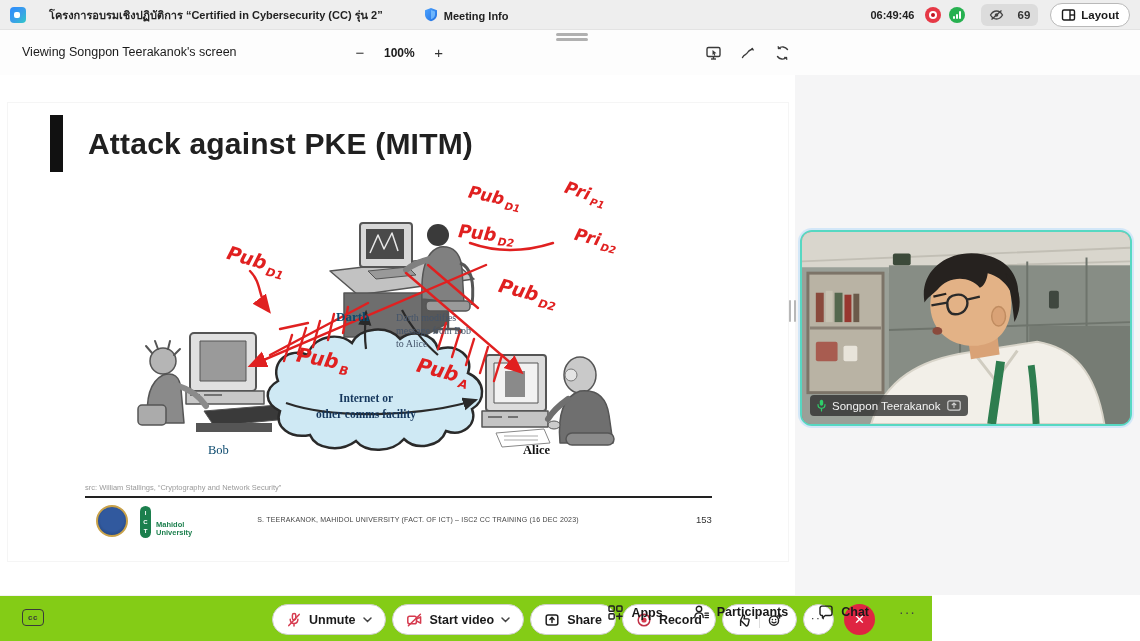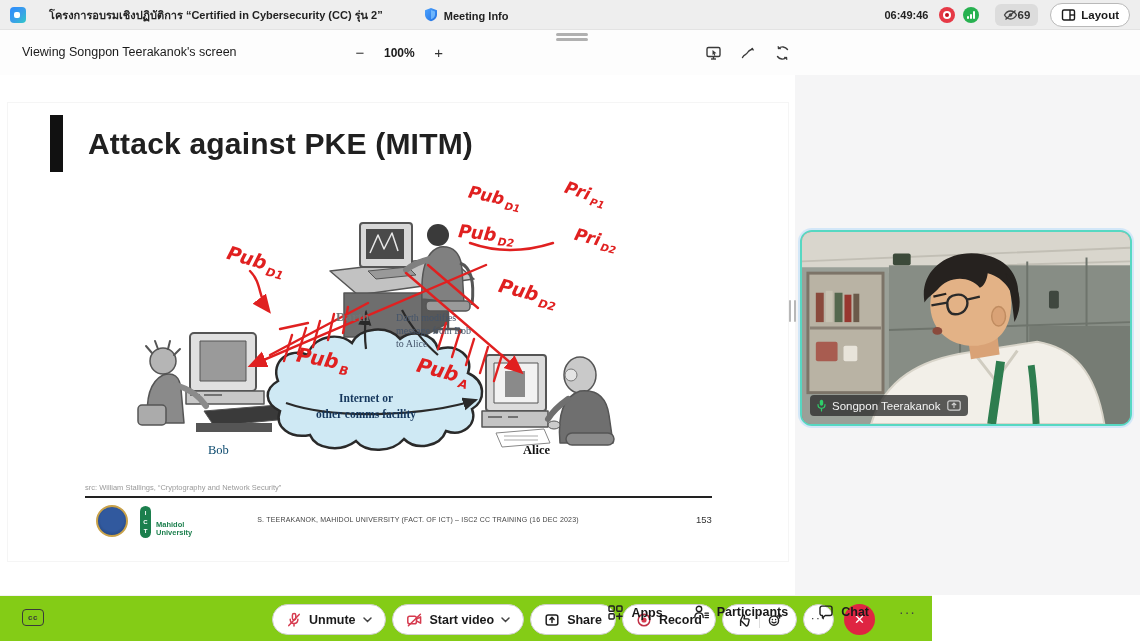--- a/index.html
+++ b/index.html
@@ -18,21 +18,21 @@
   .topbar-right { margin-left:auto; display:flex; align-items:center; gap:8px; }
   .clock { font-size:11px; font-weight:600; color:#222; margin-right:2px; }
   .rec-dot { width:16px; height:16px; border-radius:50%; background:#e63946; position:relative; }
   .rec-dot::before { content:""; position:absolute; left:4px; top:4px; width:8px; height:8px; border-radius:50%; background:#fff; }
   .rec-dot::after { content:""; position:absolute; left:6px; top:6px; width:4px; height:4px; border-radius:50%; background:#c1121f; }
   .sig-dot { width:16px; height:16px; border-radius:50%; background:#27b150; position:relative; }
   .sig-dot i { position:absolute; bottom:4px; background:#fff; width:2px; border-radius:1px; }
   .sig-dot i:nth-child(1){ left:4px; height:3px; }
   .sig-dot i:nth-child(2){ left:7px; height:5px; }
   .sig-dot i:nth-child(3){ left:10px; height:8px; }
-  .hidden-pill { display:flex; align-items:center; gap:0; background:#dcdcdc; border-radius:6px; height:22px; padding:0 8px; margin-left:8px; cursor:pointer; }
+  .hidden-pill { display:flex; align-items:center; gap:14px; background:#dcdcdc; border-radius:6px; height:22px; padding:0 8px; margin-left:8px; cursor:pointer; }
   .hidden-pill span { font-size:11.5px; font-weight:600; color:#333; }
   .layout-btn { display:flex; align-items:center; gap:5px; background:#fff; border:1px solid #b9b9b9; border-radius:14px; height:24px; padding:0 10px; margin-left:4px; cursor:pointer; }
   .layout-btn span { font-size:11.5px; font-weight:700; color:#1a1a1a; }
 
   
   .sharebar { position:absolute; left:0; top:30px; width:1140px; height:45px; background:#fdfdfd; box-shadow:0 2px 3px rgba(0,0,0,.05); }
   .drag-h { position:absolute; left:556px; top:3px; width:32px; display:flex; flex-direction:column; gap:2.5px; cursor:grab; }
   .drag-h i { height:2.5px; background:#b0b0b0; border-radius:2px; }
   .viewing { position:absolute; left:22px; top:15px; font-size:12.5px; font-weight:400; color:#1a1a1a; }
   .zoom-ctrl { position:absolute; left:352px; top:0; height:45px; display:flex; align-items:center; gap:16px; }
@@ -45,21 +45,21 @@
   .main { position:absolute; left:0; top:75px; width:1140px; height:520px; }
   .screen { position:absolute; left:0; top:0; width:795px; height:520px; background:#fff; }
   .side { position:absolute; left:795px; top:0; width:345px; height:520px; background:#f5f5f6; }
 
   
   .slide { position:absolute; left:8px; top:28px; width:780px; height:458px; background:#fff; box-shadow:0 0 0 1px rgba(0,0,0,.04); }
   .title-bar { position:absolute; left:42px; top:12px; width:13px; height:57px; background:#111; }
   .slide-title { position:absolute; left:80px; top:24px; font-size:30px; font-weight:600; color:#202020; letter-spacing:.2px; }
   .diagram-svg { position:absolute; inset:0; }
   .serif { font-family:"Liberation Serif","DejaVu Serif",serif; position:absolute; }
-  .lbl-darth { left:328px; top:206px; font-size:13px; font-weight:700; color:#737373; }
+  .lbl-darth { left:328px; top:206px; font-size:13px; font-weight:700; color:#0c4a6e; }
   .darth-note { left:388px; top:208px; width:80px; font-size:10px; line-height:1.3; color:#44546a; }
   .cloud-label { left:293px; top:288px; width:130px; text-align:center; font-size:11.5px; font-weight:700; color:#14365c; line-height:1.35; }
   .lbl-bob { left:200px; top:340px; font-size:12.5px; font-weight:400; color:#0c4a6e; }
   .lbl-alice { left:515px; top:340px; font-size:12.5px; font-weight:700; color:#111; }
   .ann { position:absolute; color:#e02020; font-style:italic; font-weight:700; font-family:"DejaVu Sans",sans-serif; white-space:nowrap; }
   .ann sub { font-size:.6em; vertical-align:-.4em; margin-left:2px; font-style:italic; }
   .src-line { position:absolute; left:77px; top:380px; font-size:7.5px; color:#9a9a9a; }
   .footer-rule { position:absolute; left:77px; top:393px; width:627px; height:2px; background:#222; }
   .seal { position:absolute; left:88px; top:402px; width:32px; height:32px; border-radius:50%; background:radial-gradient(circle at 50% 45%, #31599e 0 55%, #1e3a6e 100%); border:2px solid #c9a24a; }
   .ict-logo { position:absolute; left:132px; top:403px; display:flex; align-items:flex-end; gap:5px; }

